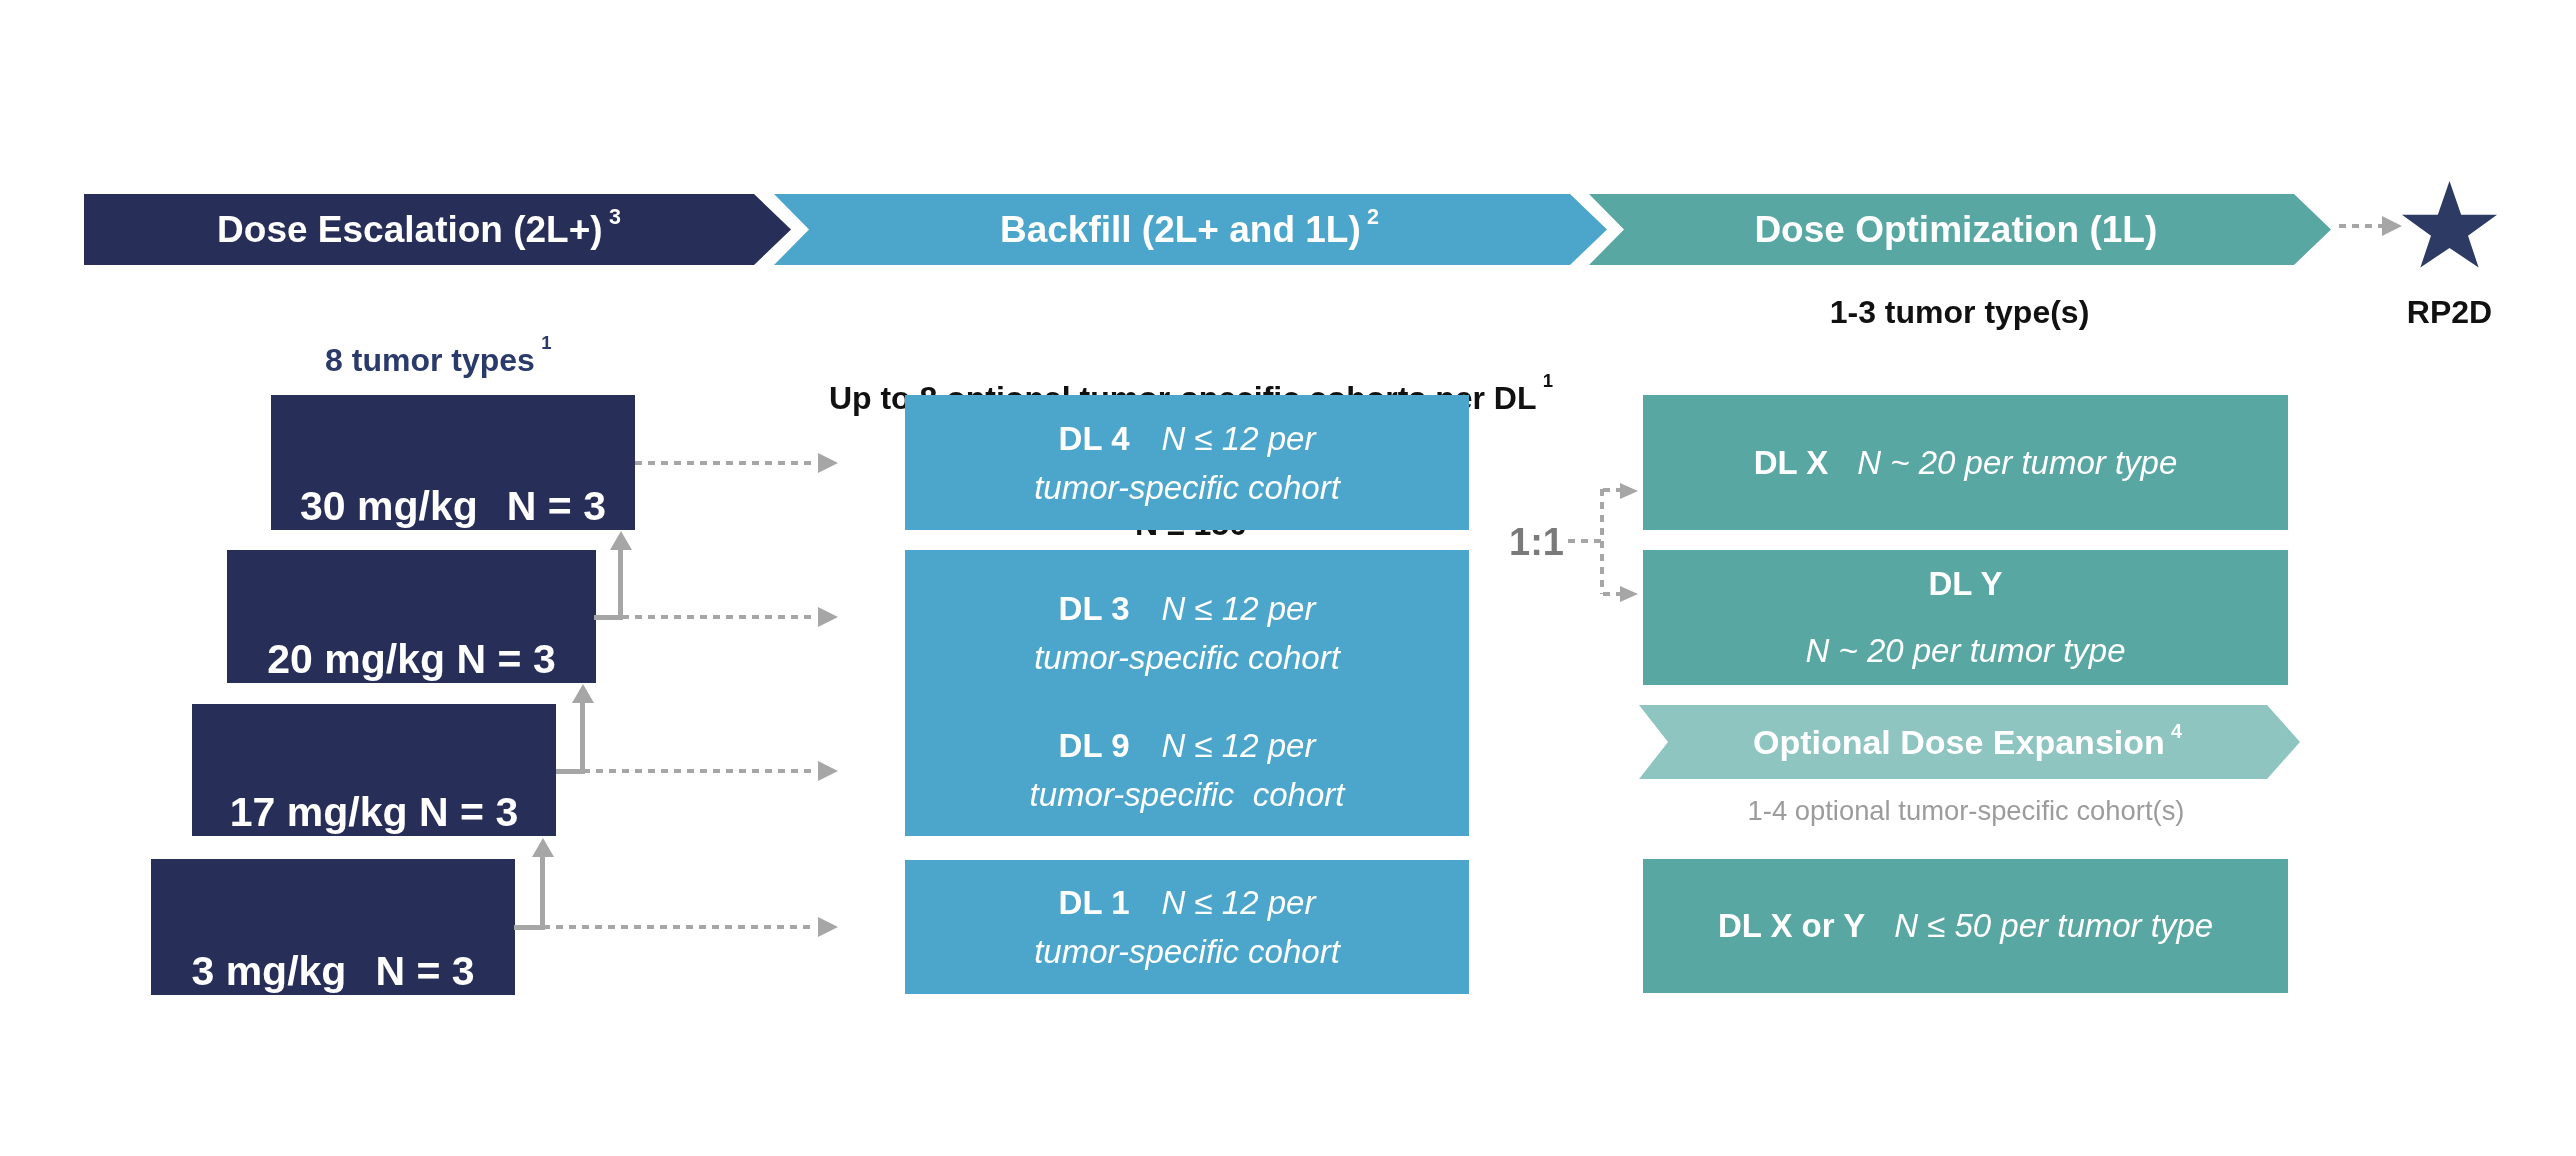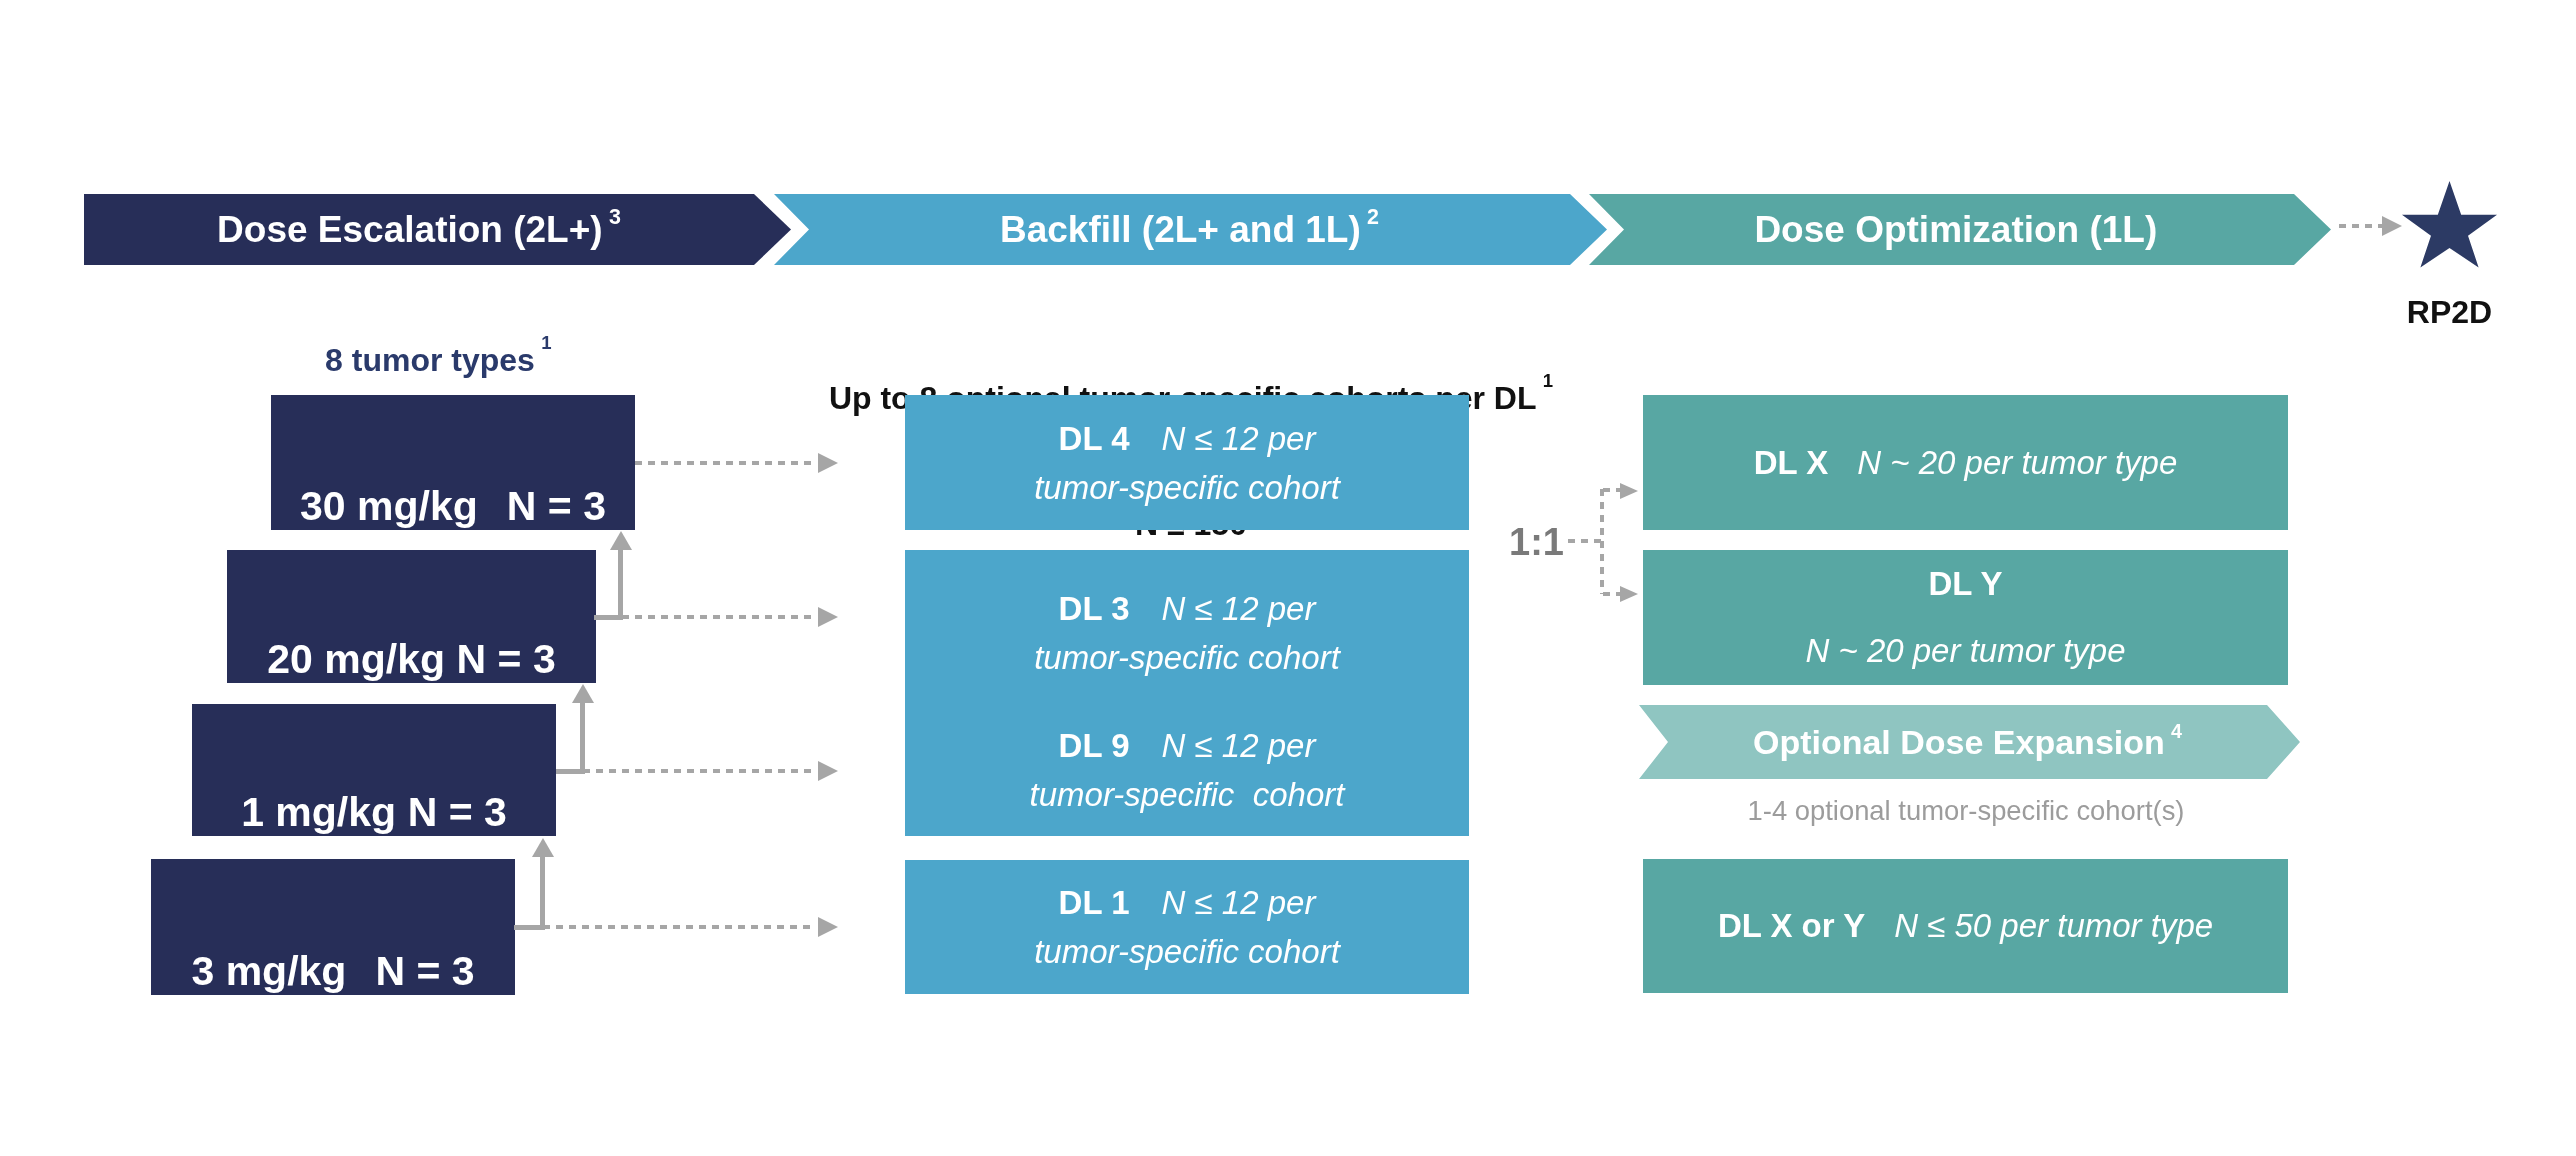--- a/index.html
+++ b/index.html
@@ -86,29 +86,30 @@
   <div class="star"></div>
   <div class="cap" style="left:2344px;top:291px;width:211px;">RP2D</div>
 
   <div class="cap cap-navy" style="left:154px;top:290px;width:533px;">
     <span>8 tumor types</span><sup class="s">1</sup>
   </div>
   <div class="cap" style="left:790px;top:286px;width:802px;">
     <div><span>Up to 8 optional tumor-specific cohorts per DL</span><sup class="s">1</sup></div>
     <div>N ≤ 150</div>
   </div>
+  <div class="cap" style="left:1643px;top:291px;width:633px;">1-3 tumor type(s)</div>
 
   <div class="box box-navy gap-lg" style="left:271px;top:395px;width:364px;height:135px;">
     <span>30 mg/kg</span><span>N = 3</span>
   </div>
   <div class="box box-navy gap-sm" style="left:227px;top:550px;width:369px;height:133px;">
     <span>20 mg/kg</span><span>N = 3</span>
   </div>
   <div class="box box-navy gap-sm" style="left:192px;top:704px;width:364px;height:132px;">
-    <span>1 mg/kg</span><span>N = 3</span>
+    <span>17 mg/kg</span><span>N = 3</span>
   </div>
   <div class="box box-navy gap-lg" style="left:151px;top:859px;width:364px;height:136px;">
     <span>3 mg/kg</span><span>N = 3</span>
   </div>
 
   <div class="sol-h" style="left:594px;top:615px;width:29px;"></div>
   <div class="sol-v" style="left:618px;top:550px;height:70px;"></div>
   <div class="ar-u" style="left:610px;top:531px;"></div>
 
   <div class="sol-h" style="left:556px;top:769px;width:29px;"></div>

